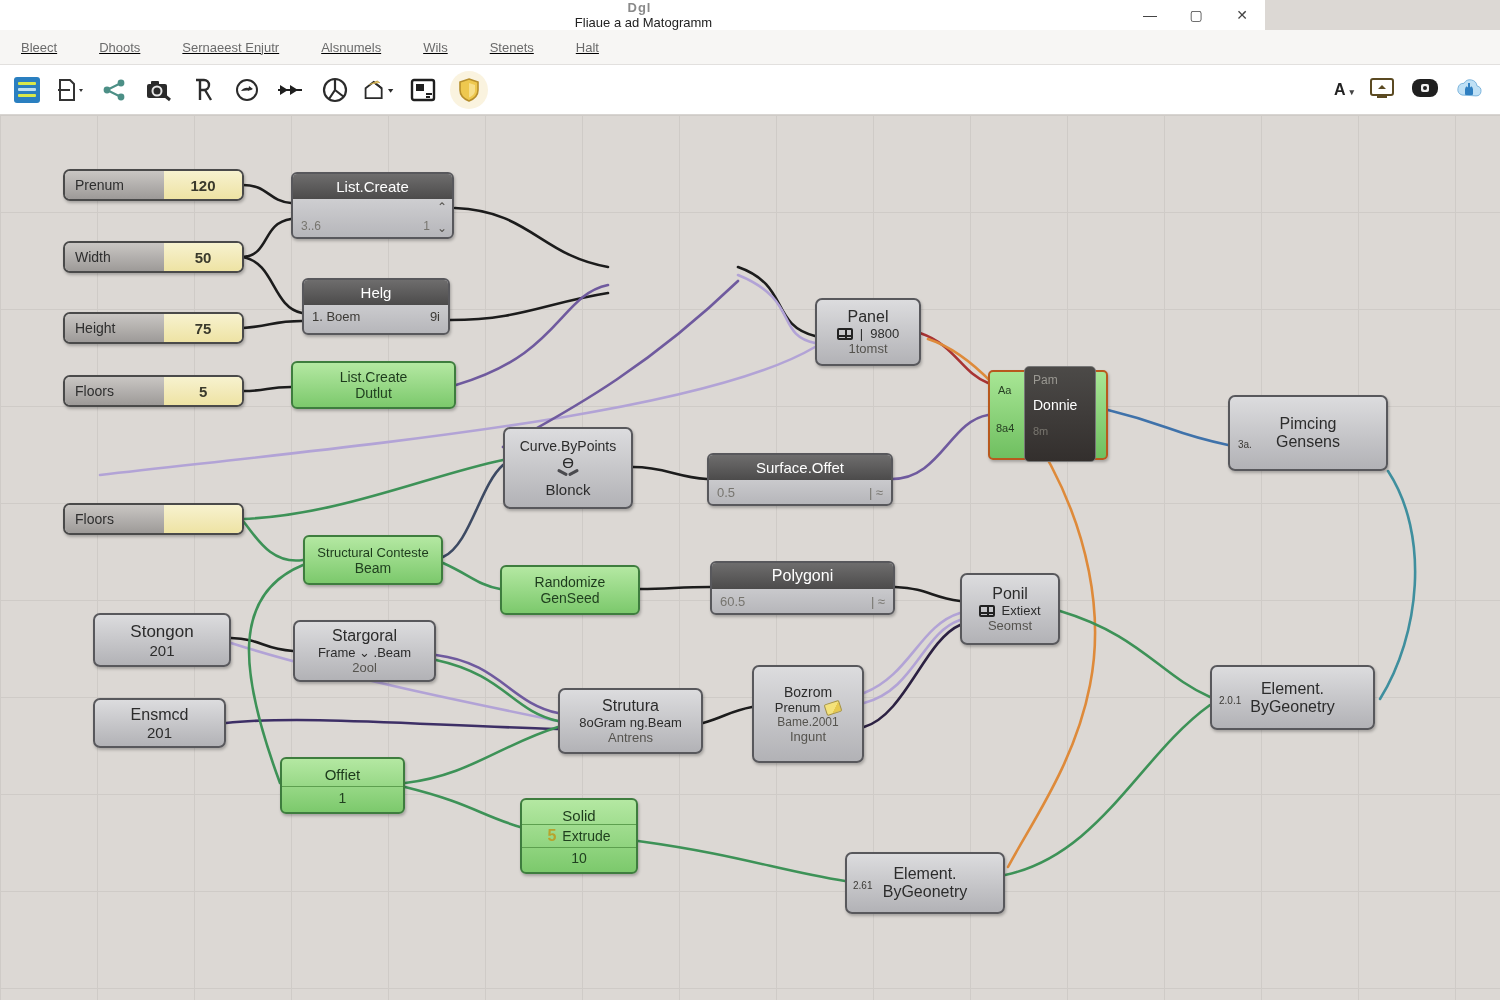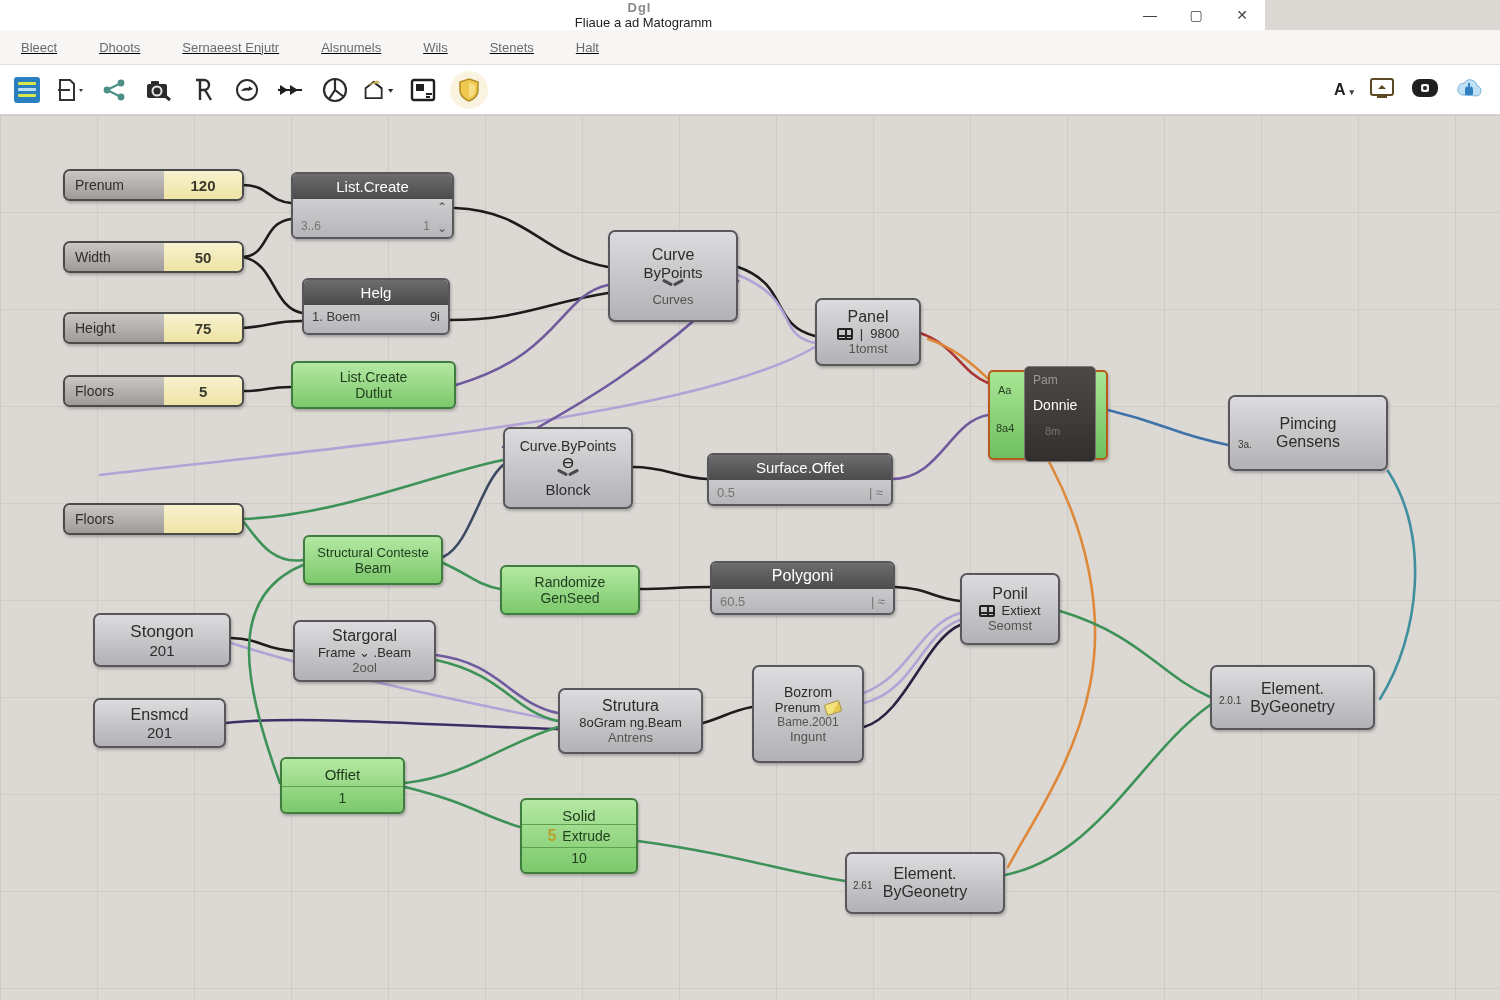--- a/index.html
+++ b/index.html
@@ -90,21 +90,21 @@
 
   .badge-small { font-size:10px; color:#3c3a36; }
 
   .donnie-green { border:2px solid #b8591e; border-radius:5px;
     background:linear-gradient(#a8e695,#6fbf60); }
   .donnie-dark { position:absolute; left:34px; top:-6px; width:72px; height:96px;
     background:linear-gradient(#4c4a48,#332f2d); border:1px solid #777;
     border-radius:5px; color:#ddd; padding-top:6px; }
   .donnie-dark .r1 { font-size:12px; color:#9a9892; padding-left:8px; }
   .donnie-dark .r2 { font-size:14px; color:#fff; padding-left:8px; margin-top:10px; }
-  .donnie-dark .r3 { font-size:11px; color:#79766f; padding-left:20px; margin-top:12px; }
+  .donnie-dark .r3 { font-size:11px; color:#79766f; padding-left:8px; margin-top:12px; }
   .donnie-side { font-size:11px; color:#273f23; position:absolute; }
 
   .ylw-ribbon { display:inline-block; width:16px; height:12px;
     background:linear-gradient(135deg,#f4e27a 60%,#e7c94e 60%); border:1px solid #a9953d;
     border-radius:2px; transform:rotate(-18deg); }
 </style>
 </head>
 <body>
 
 <div class="titlebar">
@@ -334,26 +334,20 @@
   </div>
 
   <div class="node gnode" style="left:302px;top:163px;width:148px">
     <div class="hd">Helg</div>
     <div class="bd" style="height:28px;display:flex;justify-content:space-between;color:#3c3a36;font-size:13px">
       <span>1.   Boem</span>
       <span>9i</span>
     </div>
   </div>
 
-  <div class="node plain" style="left:608px;top:115px;width:130px;height:92px">
-    <span class="t1">Curve</span>
-    <span class="t2">ByPoints</span>
-    <span class="chev"></span>
-    <span class="dim" style="margin-top:3px">Curves</span>
-  </div>
 
   <div class="node plain" style="left:815px;top:183px;width:106px;height:68px">
     <span class="t1">Panel</span>
     <span style="display:flex;align-items:center;gap:7px;font-size:13px">
       <span class="mini-table"></span>
       <span>|</span>
       <span>9800</span>
     </span>
     <span class="dim">1tomst</span>
   </div>

